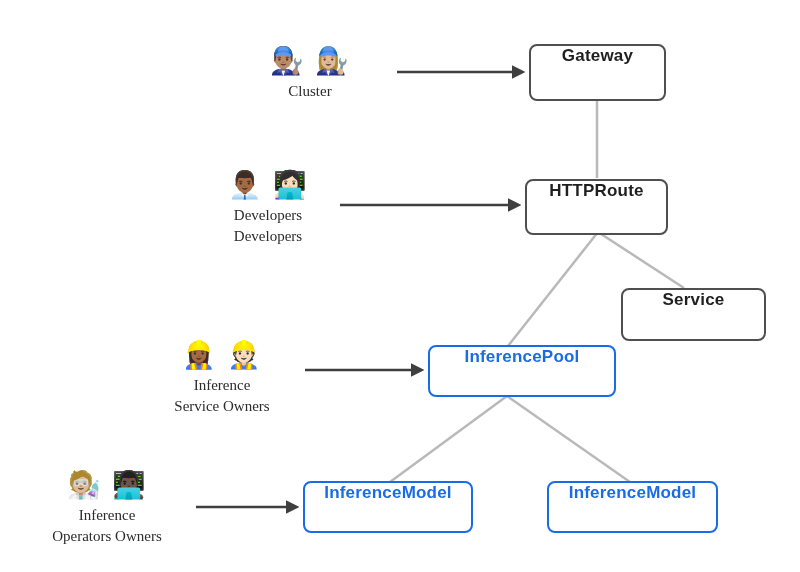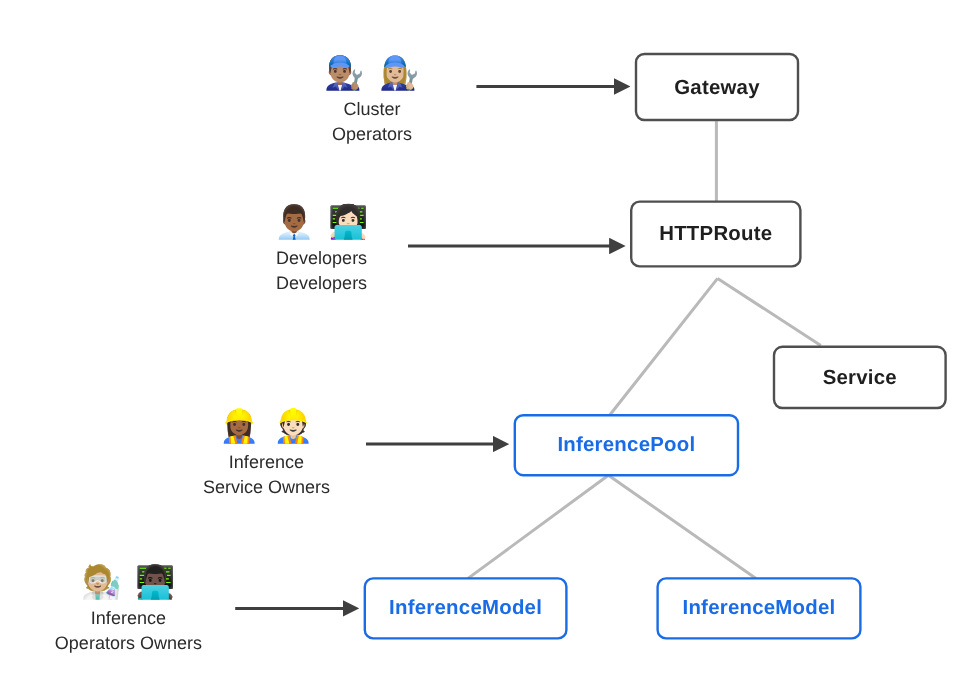--- a/index.html
+++ b/index.html
@@ -28,21 +28,20 @@
     fill: none;
   }
   .arrow {
     stroke: #3f3f3f;
     stroke-width: 2.5;
     fill: none;
   }
   .box {
     position: absolute;
     display: flex;
-    align-items: center;
     justify-content: center;
     background: #ffffff;
     border-radius: 8px;
     box-sizing: border-box;
     font-weight: bold;
     font-size: 17px;
     letter-spacing: 0.2px;
   }
   .box.dark {
     border: 2.5px solid #4f4f4f;
@@ -66,20 +65,21 @@
   }
   .emoji-row .emoji + .emoji {
     margin-left: 4px;
   }
   .actor-label {
     margin-top: 3px;
     font-size: 15px;
     line-height: 21px;
     color: #2b2b2b;
     white-space: nowrap;
+    font-family: Liberation Serif, serif;
   }
 </style>
 </head>
 <body>
 
 <div class="canvas">
 
   <svg class="connectors" width="800" height="572" viewBox="0 0 800 572" xmlns="http://www.w3.org/2000/svg">
     <defs>
       <marker id="arrowhead" markerWidth="5.5" markerHeight="5.5" viewBox="0 0 10 10" refX="1" refY="5" orient="auto">
@@ -96,25 +96,25 @@
     <line class="arrow" x1="397" y1="72" x2="513" y2="72" marker-end="url(#arrowhead)"></line>
     <line class="arrow" x1="340" y1="205" x2="509" y2="205" marker-end="url(#arrowhead)"></line>
     <line class="arrow" x1="305" y1="370" x2="412" y2="370" marker-end="url(#arrowhead)"></line>
     <line class="arrow" x1="196" y1="507" x2="287" y2="507" marker-end="url(#arrowhead)"></line>
   </svg>
 
   <div class="box dark" style="left:529px;top:44px;width:137px;height:57px">
     <span>Gateway</span>
   </div>
 
-  <div class="box dark" style="left:525px;top:167px;width:143px;height:56px">
+  <div class="box dark" style="left:525px;top:179px;width:143px;height:56px">
     <span>HTTPRoute</span>
   </div>
 
-  <div class="box dark" style="left:644px;top:288px;width:145px;height:53px">
+  <div class="box dark" style="left:621px;top:288px;width:145px;height:53px">
     <span>Service</span>
   </div>
 
   <div class="box blue" style="left:428px;top:345px;width:188px;height:52px">
     <span>InferencePool</span>
   </div>
 
   <div class="box blue" style="left:303px;top:481px;width:170px;height:52px">
     <span>InferenceModel</span>
   </div>
@@ -123,21 +123,20 @@
     <span>InferenceModel</span>
   </div>
 
   <div class="actor" style="left:235px;top:44px;width:150px">
     <div class="emoji-row">
       <span class="emoji">👨🏽‍🔧</span>
       <span class="emoji">👩🏼‍🔧</span>
     </div>
     <div class="actor-label">
       <div>Cluster</div>
-      <div>Operators</div>
     </div>
   </div>
 
   <div class="actor" style="left:193px;top:168px;width:150px">
     <div class="emoji-row">
       <span class="emoji">👨🏾‍💼</span>
       <span class="emoji">👩🏻‍💻</span>
     </div>
     <div class="actor-label">
       <div>Developers</div>

